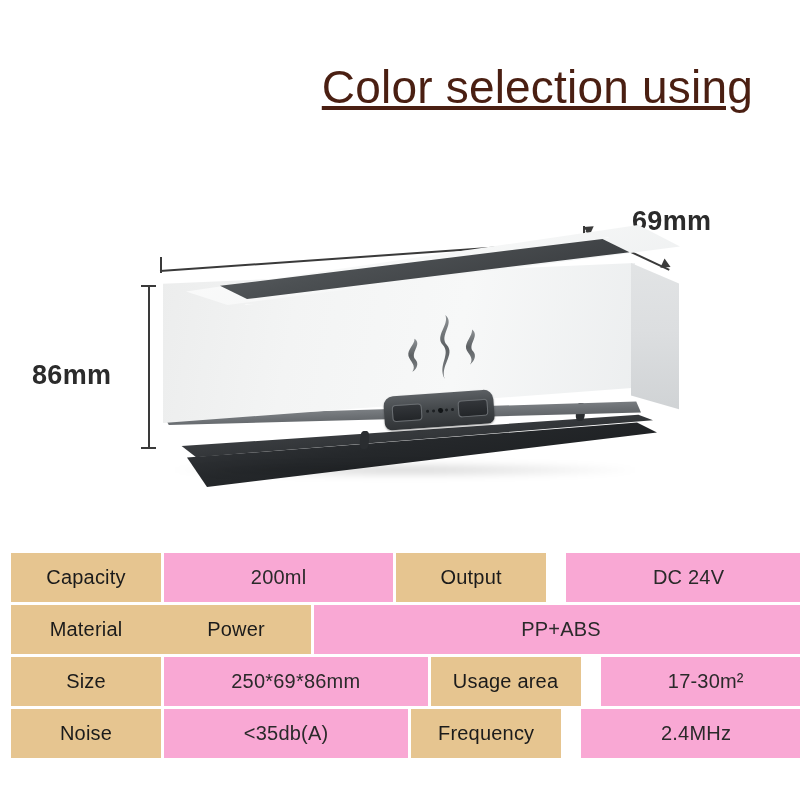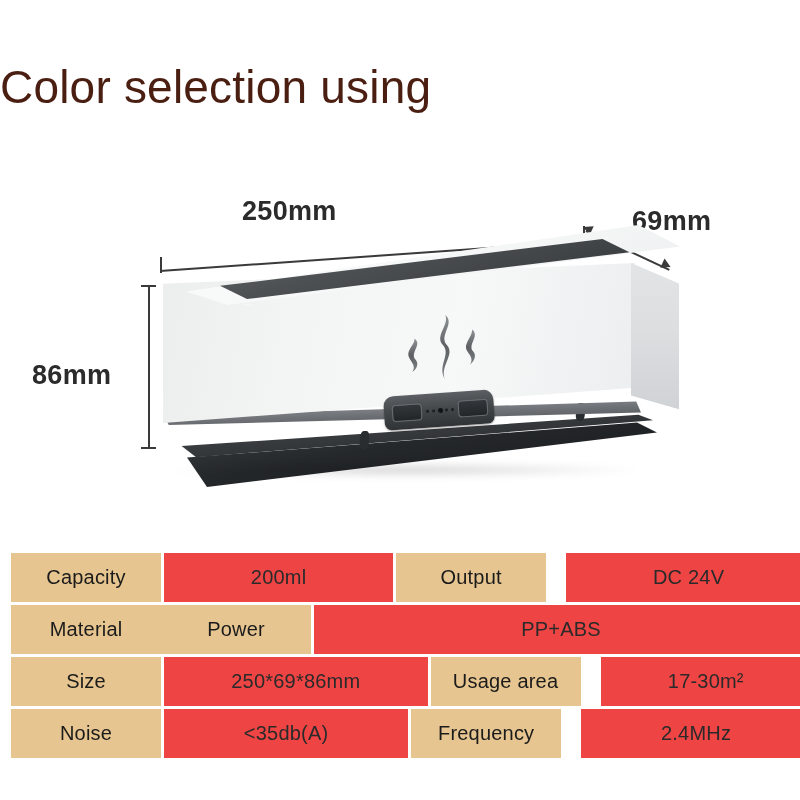--- a/index.html
+++ b/index.html
@@ -15,27 +15,28 @@
     font-family: "Liberation Sans", "DejaVu Sans", sans-serif;
     -webkit-font-smoothing: antialiased;
   }
 
   
   #page-title {
     position: absolute;
     left: 0;
     top: 62px;
     width: 753px;
-    text-align: left;
+    text-align: right;
     font-size: 46px;
     font-weight: 400;
     letter-spacing: 0.2px;
     color: #4A1F12;
     line-height: 1.1;
     white-space: nowrap;
+    text-decoration: underline;
   }
 
   
   #product-stage {
     position: absolute;
     left: 0;
     top: 170px;
     width: 800px;
     height: 360px;
   }
@@ -291,35 +292,34 @@
     color: #1b1b1b;
     letter-spacing: 0.2px;
     white-space: nowrap;
   }
   .cell.label {
     background: #E6C590;
     width: 150px;
     flex: 0 0 150px;
   }
   .cell.value {
-    background: #ef4444;
+    background: #f9a8d4;
     flex: 1 1 auto;
     color: #2a2a2a;
   }
   .cell.value.v1 { margin-left: 3px; margin-right: 3px; }
   .cell.value.v2 { margin-left: 20px; }
 </style>
 </head>
 <body>
 
 <div id="page-title">Color selection using</div>
 
 <div id="product-stage">
 
-  <div class="dim-label" id="dim-width-label">250mm</div>
   <div class="dim-line" id="dim-width-line"></div>
   <div class="dim-line" id="dim-width-tick-left"></div>
   <div class="dim-line" id="dim-width-tick-right"></div>
 
   <div class="dim-label" id="dim-depth-label">69mm</div>
   <div class="dim-line" id="dim-depth-line"></div>
   <div class="arrow-head" id="dim-depth-arrow-start"></div>
   <div class="arrow-head" id="dim-depth-arrow-end"></div>
 
   <div class="dim-label" id="dim-height-label">86mm</div>

